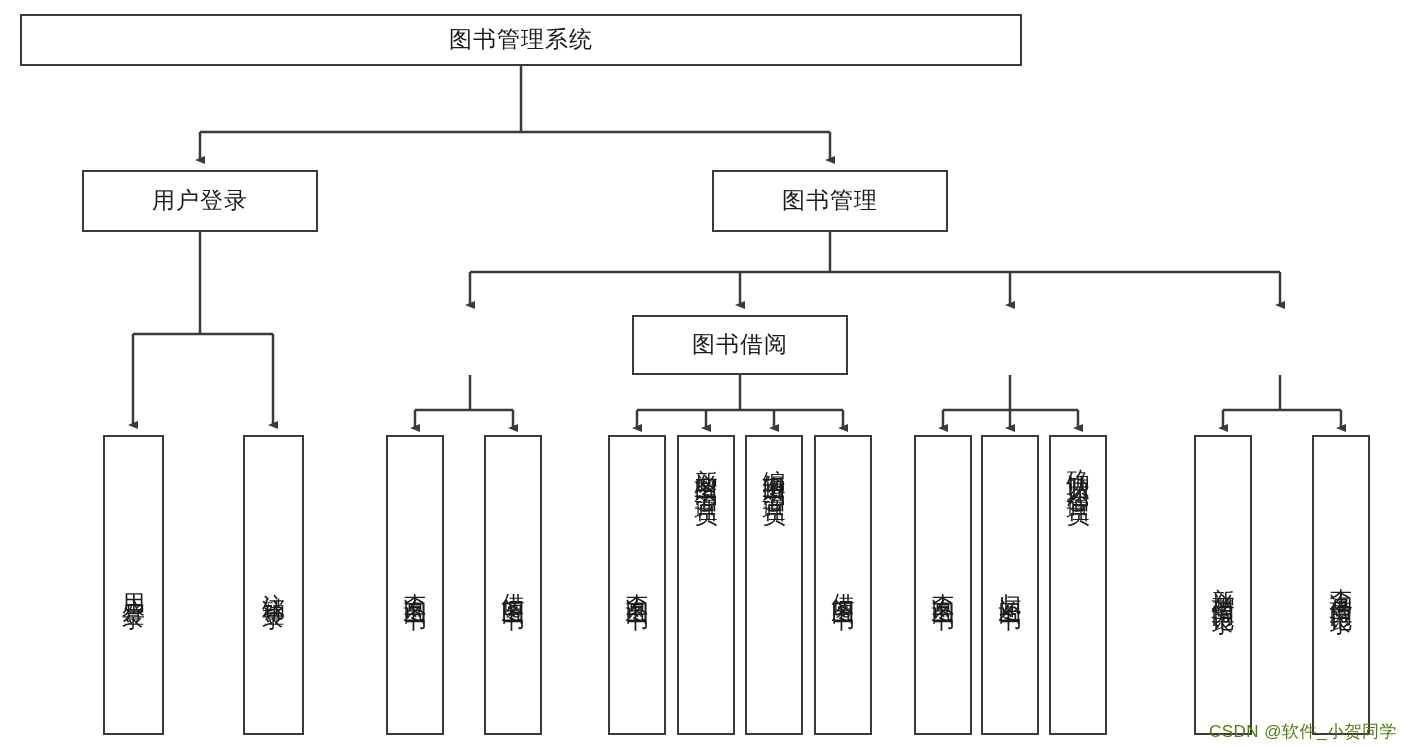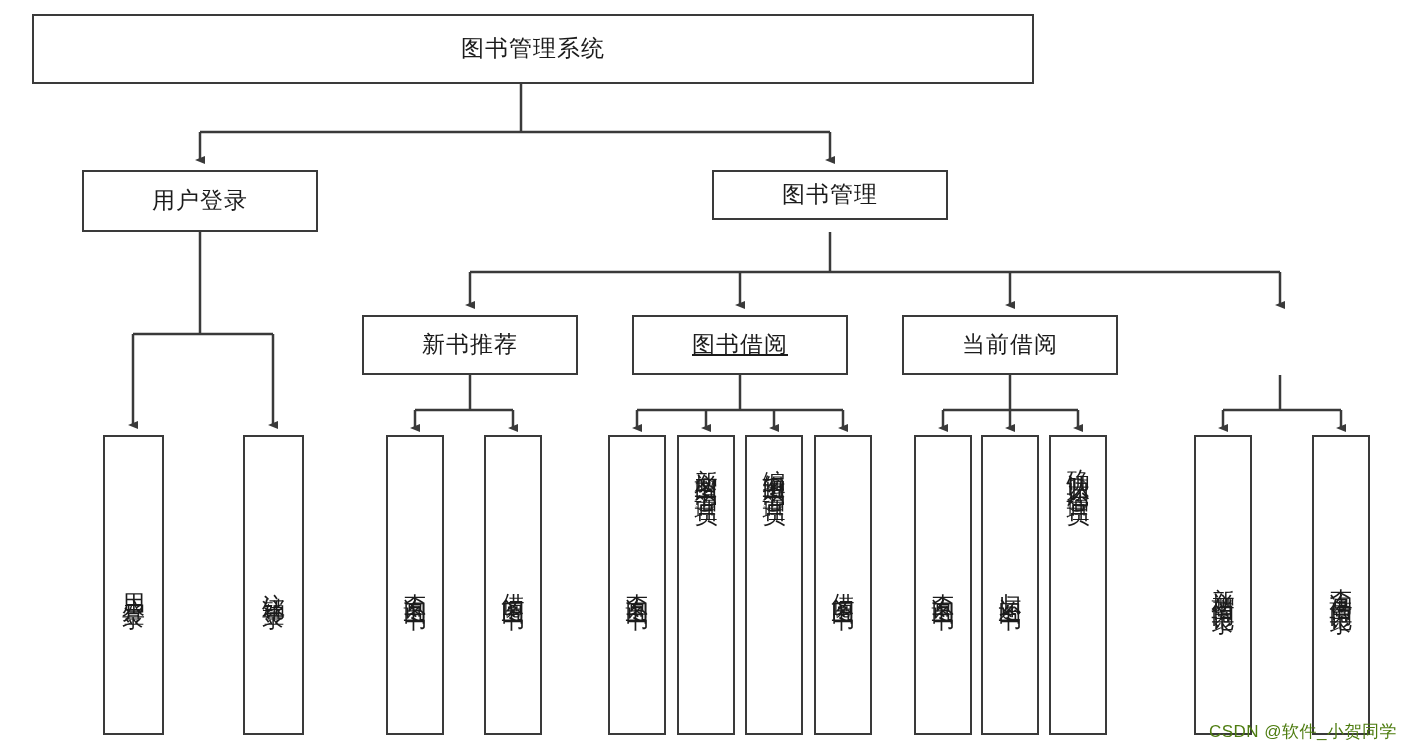--- a/index.html
+++ b/index.html
@@ -116,39 +116,33 @@
       <path d="M1010,410 L1010,428" marker-end="url(#arrow)"></path>
       <path d="M1078,410 L1078,428" marker-end="url(#arrow)"></path>
 
       <path d="M1280,375 L1280,410"></path>
       <path d="M1223,410 L1341,410"></path>
       <path d="M1223,410 L1223,428" marker-end="url(#arrow)"></path>
       <path d="M1341,410 L1341,428" marker-end="url(#arrow)"></path>
     </g>
   </svg>
 
-  <div class="node" style="left:32px; top:14px; width:1002px; height:70px;">
+  <div class="node" style="left:20px; top:14px; width:1002px; height:52px;">
     <span class="label">图书管理系统</span>
   </div>
 
   <div class="node" style="left:82px; top:170px; width:236px; height:62px;">
     <span class="label">用户登录</span>
   </div>
-  <div class="node" style="left:712px; top:170px; width:236px; height:50px;">
+  <div class="node" style="left:712px; top:170px; width:236px; height:62px;">
     <span class="label">图书管理</span>
   </div>
 
-  <div class="node" style="left:362px; top:315px; width:216px; height:60px;">
-    <span class="label">新书推荐</span>
-  </div>
-  <div class="node" style="left:632px; top:315px; width:216px; height:60px;text-decoration:underline;">
+  <div class="node" style="left:632px; top:315px; width:216px; height:60px;">
     <span class="label">图书借阅</span>
-  </div>
-  <div class="node" style="left:902px; top:315px; width:216px; height:60px;">
-    <span class="label">当前借阅</span>
   </div>
 
   <div class="node vert mid" style="left:103px; top:435px; width:61px; height:300px;">
     <span class="label">用户登录</span>
   </div>
   <div class="node vert mid" style="left:243px; top:435px; width:61px; height:300px;">
     <span class="label">注销登录</span>
   </div>
 
   <div class="node vert mid" style="left:386px; top:435px; width:58px; height:300px;">

